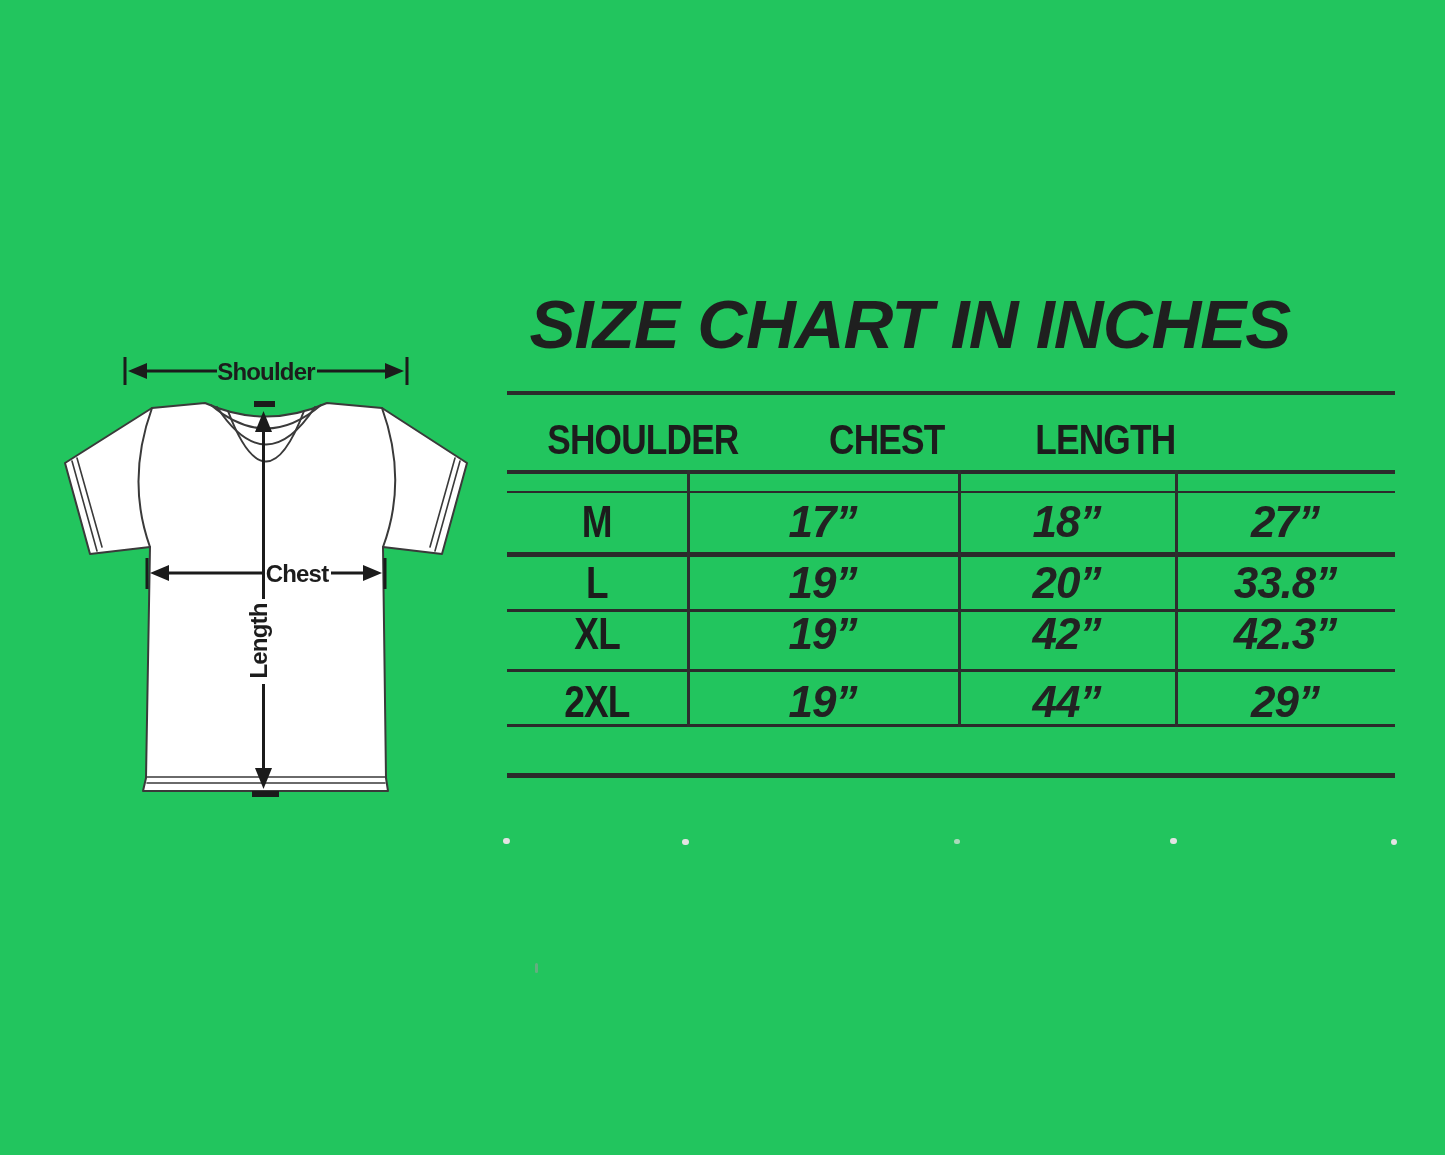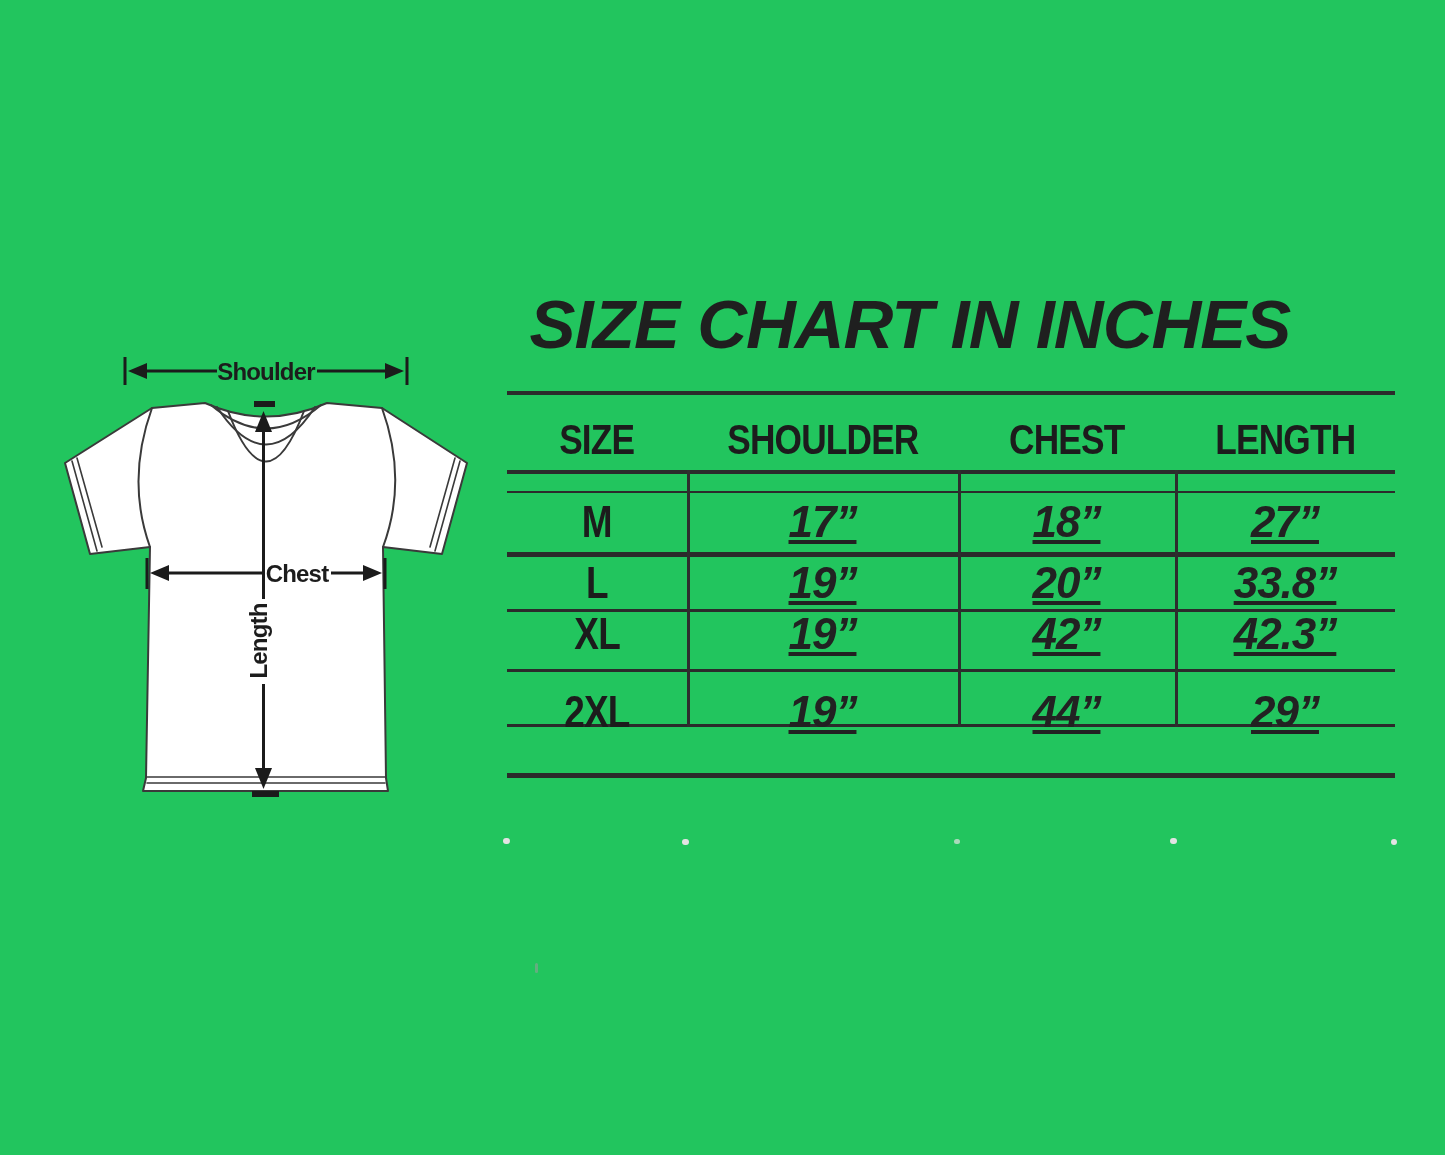--- a/index.html
+++ b/index.html
@@ -24,21 +24,21 @@
   .cell{display:flex;align-items:center;justify-content:center;overflow:visible;}
   .c1{width:180px}.c2{width:271px}.c3{width:217px}.c4{width:220px}
   .hdr .cell{align-items:flex-end;padding-bottom:6px;box-sizing:border-box;}
   .hdr-txt,.size-txt{
     display:inline-block;transform:scaleX(0.84);transform-origin:center;
     font-size:42px;font-weight:bold;letter-spacing:-1px;color:#1c1c1c;white-space:nowrap;
   }
   .size-txt{font-size:44px;}
   .val-txt{
     font-size:44px;font-weight:bold;font-style:italic;letter-spacing:-1px;
-    color:#222;white-space:nowrap;text-decoration:underline;
+    color:#222;white-space:nowrap;
   }
 
   
   .ghost{position:absolute;background:#e3e3e3;border-radius:3px;}
   .speck{position:absolute;width:3px;height:10px;background:#9a9a9a;opacity:.55;border-radius:2px;}
 </style>
 </head>
 <body>
 
 <div class="canvas">
@@ -109,23 +109,20 @@
     <div class="rule" style="top:218px;height:2.5px;"></div>
     <div class="rule" style="top:278px;height:2.5px;"></div>
     <div class="rule" style="top:333px;height:2.5px;"></div>
     <div class="rule" style="top:382px;height:5px;"></div>
 
     <div class="vline" style="left:180px;top:79px;height:257px;"></div>
     <div class="vline" style="left:451px;top:79px;height:257px;"></div>
     <div class="vline" style="left:668px;top:79px;height:257px;"></div>
 
     <div class="trow hdr" style="top:4px;height:75px;">
-      <div class="cell c1">
-          <span class="hdr-txt">SIZE</span>
-        </div>
       <div class="cell c2">
           <span class="hdr-txt">SHOULDER</span>
         </div>
       <div class="cell c3">
           <span class="hdr-txt">CHEST</span>
         </div>
       <div class="cell c4">
           <span class="hdr-txt">LENGTH</span>
         </div>
     </div>
@@ -168,21 +165,21 @@
           <span class="val-txt">19”</span>
         </div>
       <div class="cell c3">
           <span class="val-txt">42”</span>
         </div>
       <div class="cell c4">
           <span class="val-txt">42.3”</span>
         </div>
     </div>
 
-    <div class="trow" style="top:291px;height:59px;">
+    <div class="trow" style="top:281px;height:59px;">
       <div class="cell c1">
           <span class="size-txt">2XL</span>
         </div>
       <div class="cell c2">
           <span class="val-txt">19”</span>
         </div>
       <div class="cell c3">
           <span class="val-txt">44”</span>
         </div>
       <div class="cell c4">

